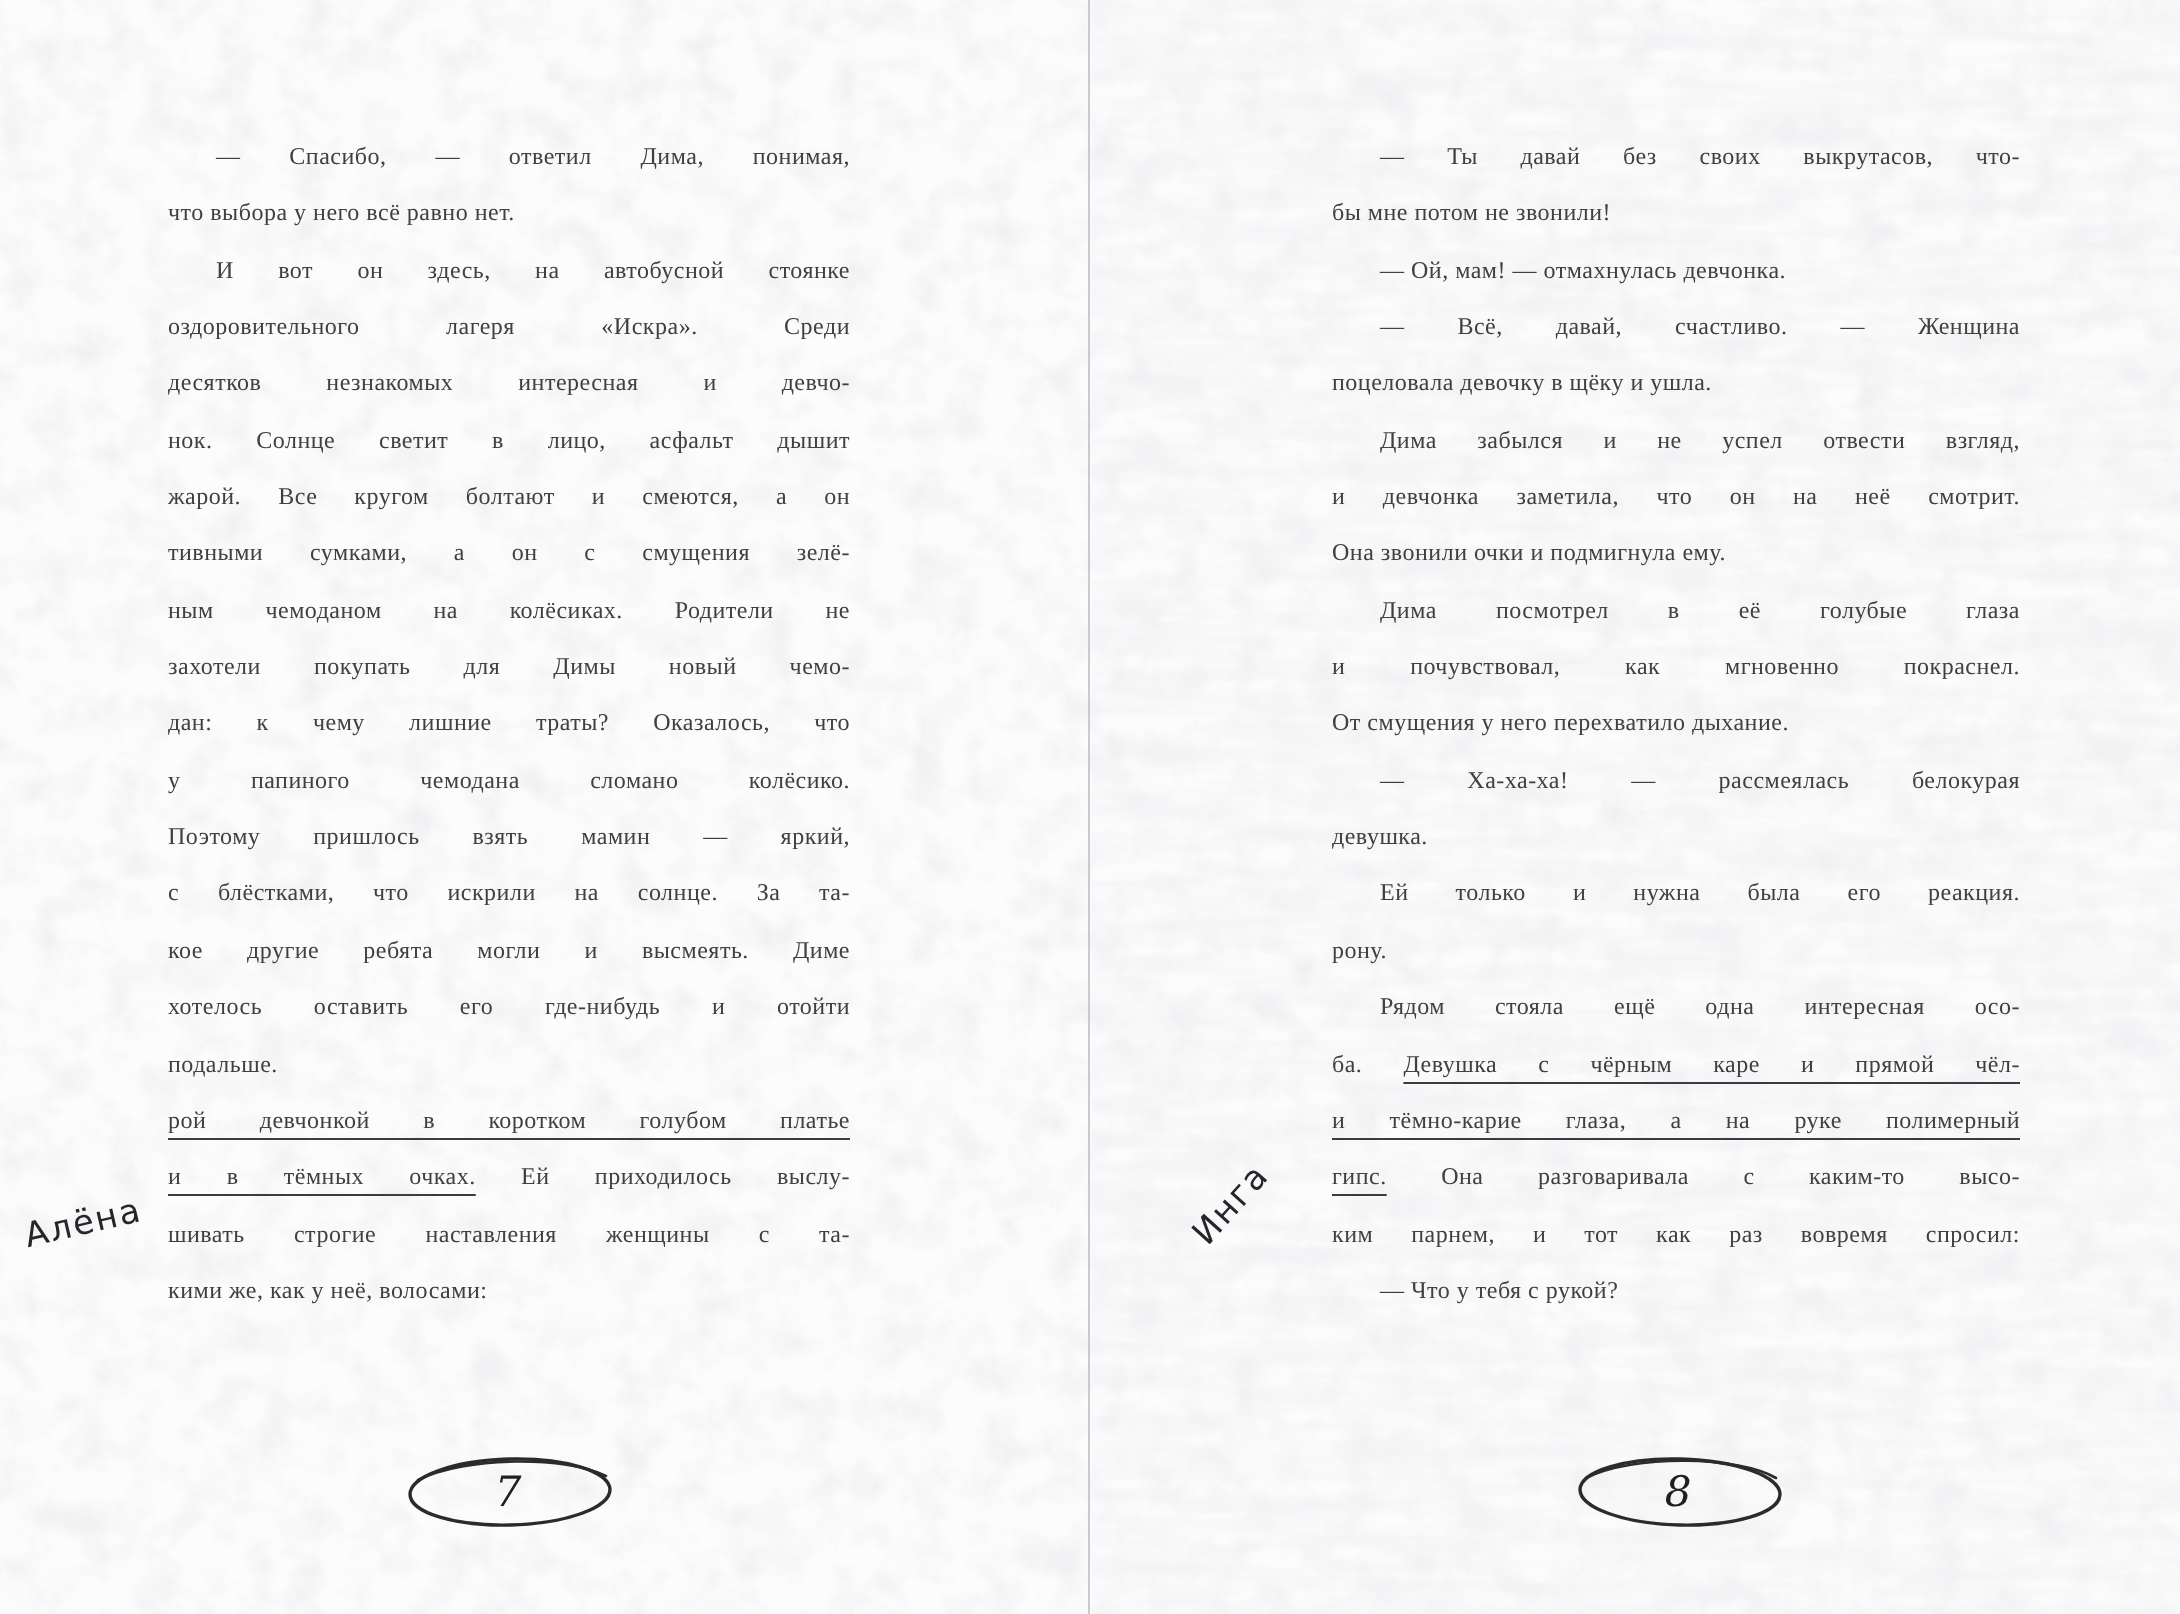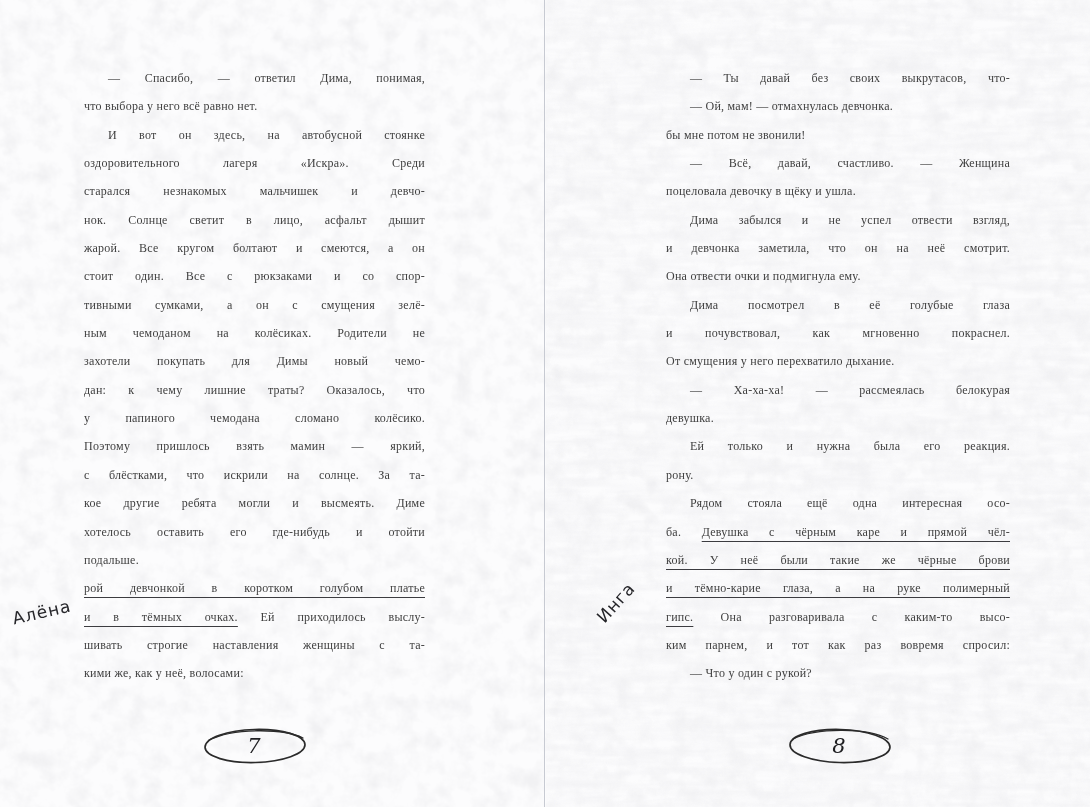--- a/index.html
+++ b/index.html
@@ -72,24 +72,23 @@
   <div class="gutter"></div>
 
   <div>
     <div class="margin-note note-alena">Алёна</div>
 
     <div class="page-text left">
         <div class="line i"><span>— Спасибо, — ответил Дима, понимая,</span></div>
         <div class="line e"><span>что выбора у него всё равно нет.</span></div>
         <div class="line i"><span>И вот он здесь, на автобусной стоянке</span></div>
         <div class="line"><span>оздоровительного лагеря «Искра». Среди</span></div>
-        <div class="line"><span>старался незнакомых мальчишек и девчо-</span></div>
+        <div class="line"><span>десятков незнакомых интересная и девчо-</span></div>
         <div class="line"><span>нок. Солнце светит в лицо, асфальт дышит</span></div>
         <div class="line"><span>жарой. Все кругом болтают и смеются, а он</span></div>
-        <div class="line"><span>стоит один. Все с рюкзаками и со спор-</span></div>
         <div class="line"><span>тивными сумками, а он с смущения зелё-</span></div>
         <div class="line"><span>ным чемоданом на колёсиках. Родители не</span></div>
         <div class="line"><span>захотели покупать для Димы новый чемо-</span></div>
         <div class="line"><span>дан: к чему лишние траты? Оказалось, что</span></div>
         <div class="line"><span>у папиного чемодана сломано колёсико.</span></div>
         <div class="line"><span>Поэтому пришлось взять мамин — яркий,</span></div>
         <div class="line"><span>с блёстками, что искрили на солнце. За та-</span></div>
         <div class="line"><span>кое другие ребята могли и высмеять. Диме</span></div>
         <div class="line"><span>хотелось оставить его где-нибудь и отойти</span></div>
         <div class="line e"><span>подальше.</span></div>
@@ -106,41 +105,40 @@
         <text class="pagenum-text" x="55" y="31">7</text>
       </svg>
     </div>
   </div>
 
   <div>
     <div class="margin-note note-inga">Инга</div>
 
     <div class="page-text right">
         <div class="line i"><span>— Ты давай без своих выкрутасов, что-</span></div>
+        <div class="line e"><span>бы мне потом не звонили!</span></div>
         <div class="line i e"><span>— Ой, мам! — отмахнулась девчонка.</span></div>
-        <div class="line e"><span>бы мне потом не звонили!</span></div>
         <div class="line i"><span>— Всё, давай, счастливо. — Женщина</span></div>
         <div class="line e"><span>поцеловала девочку в щёку и ушла.</span></div>
         <div class="line i"><span>Дима забылся и не успел отвести взгляд,</span></div>
         <div class="line"><span>и девчонка заметила, что он на неё смотрит.</span></div>
-        <div class="line e"><span>Она отвести очки и подмигнула ему.</span></div>
+        <div class="line e"><span>Она звонили очки и подмигнула ему.</span></div>
         <div class="line i"><span>Дима посмотрел в её голубые глаза</span></div>
         <div class="line"><span>и почувствовал, как мгновенно покраснел.</span></div>
         <div class="line e"><span>От смущения у него перехватило дыхание.</span></div>
         <div class="line i"><span>— Ха-ха-ха! — рассмеялась белокурая</span></div>
         <div class="line e"><span>девушка.</span></div>
         <div class="line i"><span>Ей только и нужна была его реакция.</span></div>
         <div class="line e"><span>рону.</span></div>
         <div class="line i"><span>Рядом стояла ещё одна интересная осо-</span></div>
         <div class="line"><span>ба. </span><span class="u">Девушка с чёрным каре и прямой чёл-</span></div>
-        <div class="line"><span class="u">кой. У неё были такие же чёрные брови</span></div>
         <div class="line"><span class="u">и тёмно-карие глаза, а на руке полимерный</span></div>
         <div class="line"><span class="u">гипс.</span><span> Она разговаривала с каким-то высо-</span></div>
         <div class="line"><span>ким парнем, и тот как раз вовремя спросил:</span></div>
-        <div class="line i e"><span>— Что у один с рукой?</span></div>
+        <div class="line i e"><span>— Что у тебя с рукой?</span></div>
       </div>
 
     <div class="pagenum right">
       <svg width="112" height="46" viewBox="0 0 112 46">
         <ellipse class="oval-stroke" cx="56" cy="24" rx="50" ry="16.5" transform="rotate(1.5 56 24)"></ellipse>
         <path class="oval-stroke2" d="M9 17 C 33 5, 85 6, 104 17"></path>
         <text class="pagenum-text" x="55" y="31">8</text>
       </svg>
     </div>
   </div>

